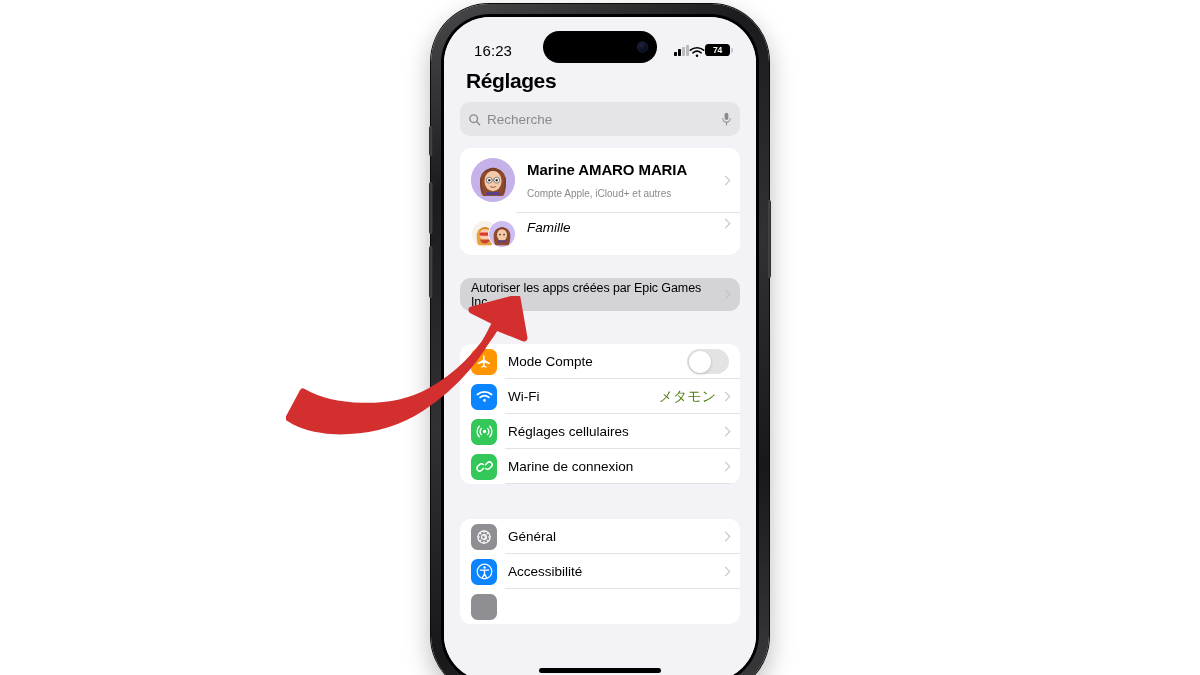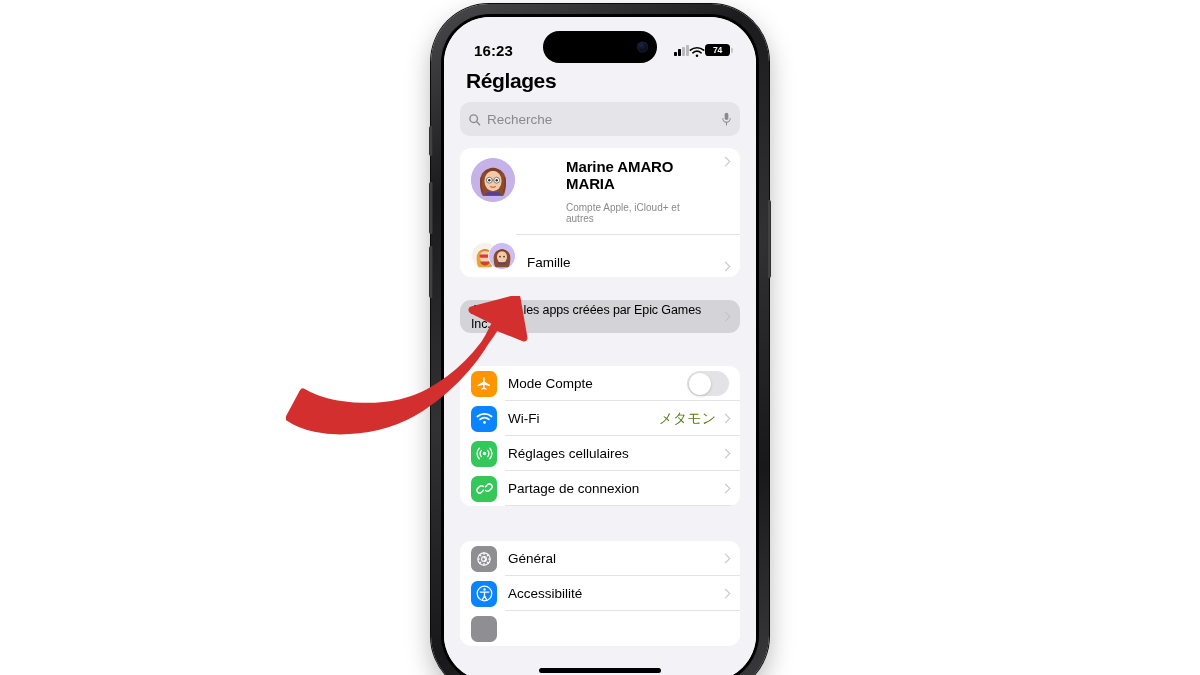--- a/index.html
+++ b/index.html
@@ -44,21 +44,21 @@
     background:radial-gradient(circle at 40% 35%, #1d2340 0%, #0a0c18 60%, #050608 100%);
     box-shadow:inset 0 0 2px #2b3570;
   }
 
   
   .statusbar {
     position:absolute; top:0; left:0; right:0; height:52px; z-index:25;
     display:flex; align-items:center; justify-content:space-between;
     padding:14px 26px 0 30px;
   }
-  .sb-time { font-size:15px; font-weight:700; color:#000; letter-spacing:.1px; }
+  .sb-time { font-size:15px; font-weight:400; color:#000; letter-spacing:.1px; }
   .sb-right { display:flex; align-items:center; }
 
   .sig { display:flex; align-items:flex-end; gap:1.5px; height:11px; }
   .sig i { display:block; width:2.6px; background:#000; border-radius:.7px; }
   .sig i:nth-child(1){ height:4px; }
   .sig i:nth-child(2){ height:6.5px; }
   .sig i:nth-child(3){ height:9px; background:#b9b9be; }
   .sig i:nth-child(4){ height:11px; background:#b9b9be; }
 
   .wifi { width:16px; height:12px; position:relative; }
@@ -86,28 +86,28 @@
   .row-label { font-size:13.5px; color:#000; flex:1; }
   .row-value { font-size:14px; color:#4d7c0f; margin-right:6px; }
 
   .chev { width:7px; height:7px; border-right:1.7px solid #c2c2c6; border-top:1.7px solid #c2c2c6;
           transform:rotate(45deg); flex:none; }
 
   .icon { width:26px; height:26px; border-radius:6.5px; margin-right:11px; flex:none;
           display:flex; align-items:center; justify-content:center; }
 
   
-  .prow { display:flex; align-items:flex-start; padding:10px 11px; position:relative;gap:39px; }
+  .prow { display:flex; align-items:center; padding:10px 11px; position:relative; }
   .avatar { width:44px; height:44px; border-radius:50%; margin-right:12px; flex:none; overflow:hidden;
             background:#c9b6ea; position:relative; }
   .ptext { flex:1; }
   .pname { font-size:15px; font-weight:700; color:#000; letter-spacing:-.1px; }
   .psub  { font-size:10px; color:#8a8a8e; margin-top:10px; }
 
-  .famrow { display:flex; align-items:flex-end; padding:7px 11px; min-height:36px; }
+  .famrow { display:flex; align-items:flex-start; padding:7px 11px; min-height:36px;font-style:italic; }
   .fam-av { position:relative; width:46px; height:28px; margin-right:10px; flex:none; }
   .fam-av .a { position:absolute; top:0; width:28px; height:28px; border-radius:50%;
                border:1.6px solid #fff; overflow:hidden; }
   .fam-av .a1 { left:0; background:#f6f1ea; }
   .fam-av .a2 { left:17px; background:#cdbdf0; }
 
   
   .epic { background:#d3d3d8; border-radius:11px; display:flex; align-items:center;
           padding:0 11px; height:33px; }
   .epic-label { font-size:12.5px; color:#000; flex:1; letter-spacing:-.1px; }
@@ -267,21 +267,21 @@
               <div class="chev"></div>
               <div class="sep"></div>
             </div>
 
             <div class="row">
               <div class="icon" style="background:#34c759;">
                 <svg width="17" height="17" viewBox="0 0 24 24">
                     <path d="M10.5 14.5 7.8 17.2a3.8 3.8 0 0 1-5.4-5.4l2.7-2.7a3.8 3.8 0 0 1 5.4 0 M13.5 9.5l2.7-2.7a3.8 3.8 0 0 1 5.4 5.4l-2.7 2.7a3.8 3.8 0 0 1-5.4 0" fill="none" stroke="#fff" stroke-width="2.1" stroke-linecap="round"></path>
                   </svg>
               </div>
-              <div class="row-label">Partage de connexion</div>
+              <div class="row-label">Marine de connexion</div>
               <div class="chev"></div>
               <div class="sep"></div>
             </div>
 
           </div>
 
           <div class="gap22"></div>
           <div style="height:12px;"></div>
 
           <div class="card">

